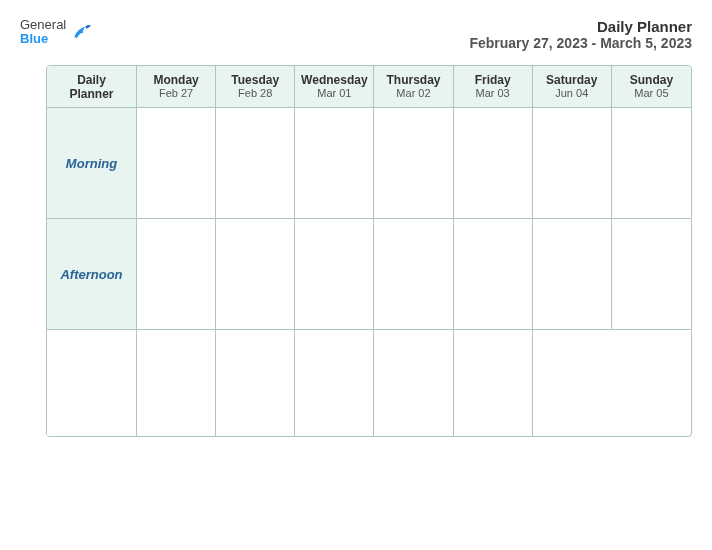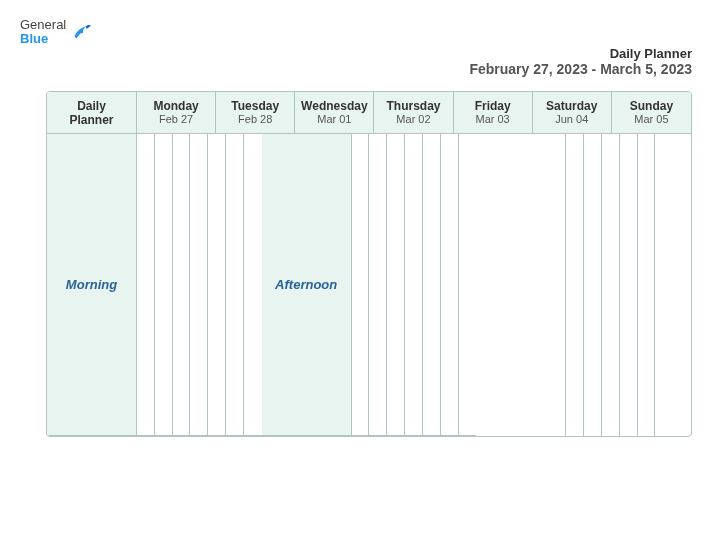--- a/index.html
+++ b/index.html
@@ -45,24 +45,23 @@
     }
     .logo-bird {
       width: 22px;
       height: 22px;
       fill: #2196F3;
     }
     .title-area {
       text-align: right;
     }
     .title-main {
-      font-size: 13px;
+      font-size: 15px;
       font-weight: bold;
       color: #333;
-      margin-top: 28px;
     }
     .title-sub {
       font-size: 14px;
       color: #555;
       font-weight: bold;
     }
     .calendar {
       flex: 1;
       border: 1.5px solid #b0c4c4;
       border-radius: 4px;
@@ -102,20 +101,21 @@
       font-size: 12px;
       display: flex;
       align-items: center;
       justify-content: center;
       flex-direction: column;
       color: #333;
     }
     .cal-body {
       flex: 1;
       display: flex;
+      flex-direction: column;
     }
     .cal-row {
       flex: 1;
       display: grid;
       grid-template-columns: 90px repeat(7, 1fr);
       border-bottom: 1px solid #b0c4c4;
     }
     .cal-row:last-child {
       border-bottom: none;
     }

